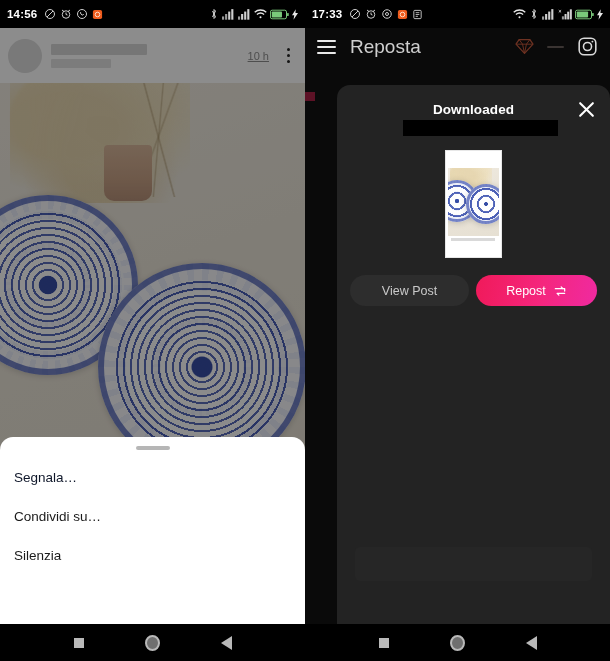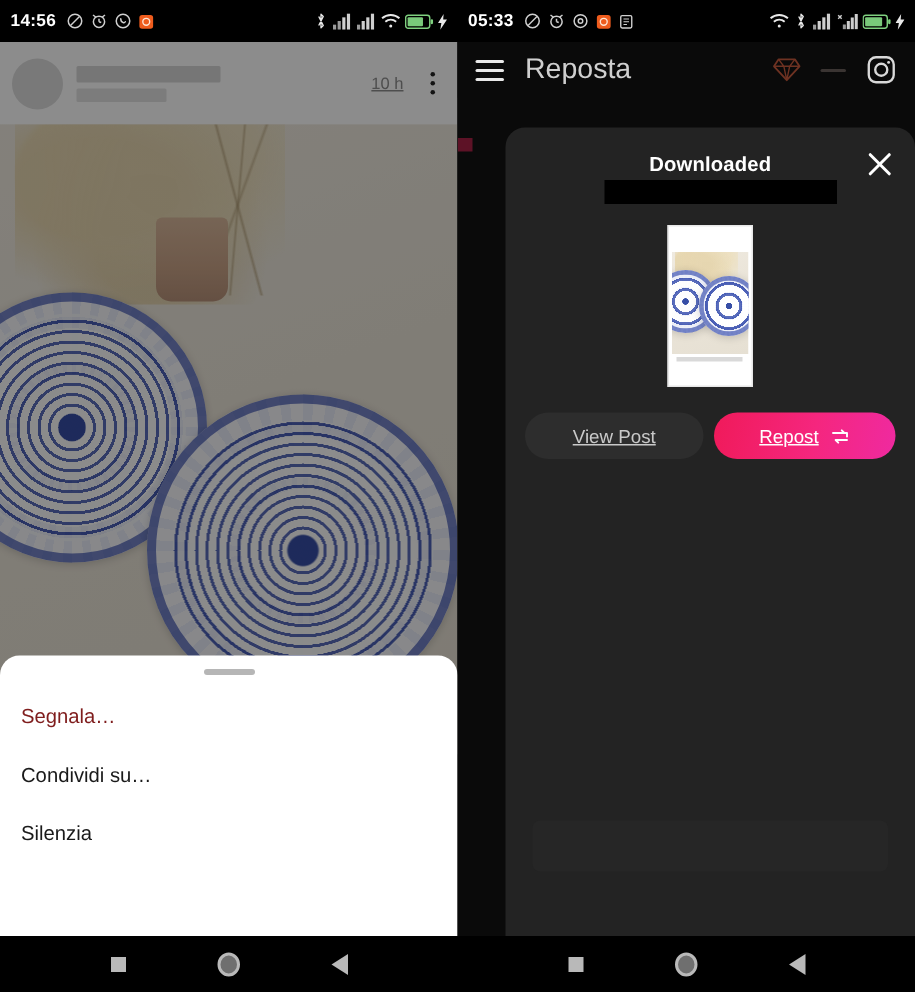--- a/index.html
+++ b/index.html
@@ -190,21 +190,21 @@
   .sheet-item {
     height: 39px;
     display: flex;
     align-items: center;
     padding-left: 14px;
     box-sizing: border-box;
     font-size: 13.5px;
     color: #1a1a1a;
     background: transparent;
   }
-  .sheet-item.danger { color: #7f1d1d; }
+  .sheet-item.danger { color: #0f172a; }
   .sheet-item.pressed { background: #eeeeee; }
 
   
   #phone-right .reposta-app {
     position: absolute;
     top: 28px; left: 0;
     width: 305px;
     height: 596px;
     background: #0a0a0a;
     overflow: hidden;
@@ -332,21 +332,20 @@
     height: 31px;
     border-radius: 16px;
     display: flex;
     align-items: center;
     justify-content: center;
     gap: 7px;
     font-size: 12.5px;
     box-sizing: border-box;
     border: none;
     font-family: "Liberation Sans", sans-serif;
-    text-decoration: underline;
   }
   .btn-view {
     width: 119px;
     background: #2d2d2d;
     color: #c9c9c9;
   }
   .btn-repost {
     width: 121px;
     background: linear-gradient(100deg, #f01a5a 0%, #f5267e 55%, #ef2aa0 100%);
     color: #ffffff;
@@ -554,21 +553,21 @@
       <div class="nav-btn">
           <span class="nav-tri"></span>
         </div>
     </div>
   </div>
 
   <div class="phone" id="phone-right">
 
     <div class="status-bar">
       <div class="status-left">
-        <span class="status-time">05:33</span>
+        <span class="status-time">17:33</span>
         <span class="sicon">
           <svg width="12" height="12" viewBox="0 0 24 24">
               <circle cx="12" cy="12" r="9" fill="none" stroke="#cfcfcf" stroke-width="2"></circle>
               <line x1="6" y1="18" x2="18" y2="6" stroke="#cfcfcf" stroke-width="2"></line>
             </svg>
         </span>
         <span class="sicon">
           <svg width="12" height="12" viewBox="0 0 24 24">
               <circle cx="12" cy="13" r="7.5" fill="none" stroke="#cfcfcf" stroke-width="2"></circle>
               <line x1="12" y1="13" x2="12" y2="9" stroke="#cfcfcf" stroke-width="2"></line>

